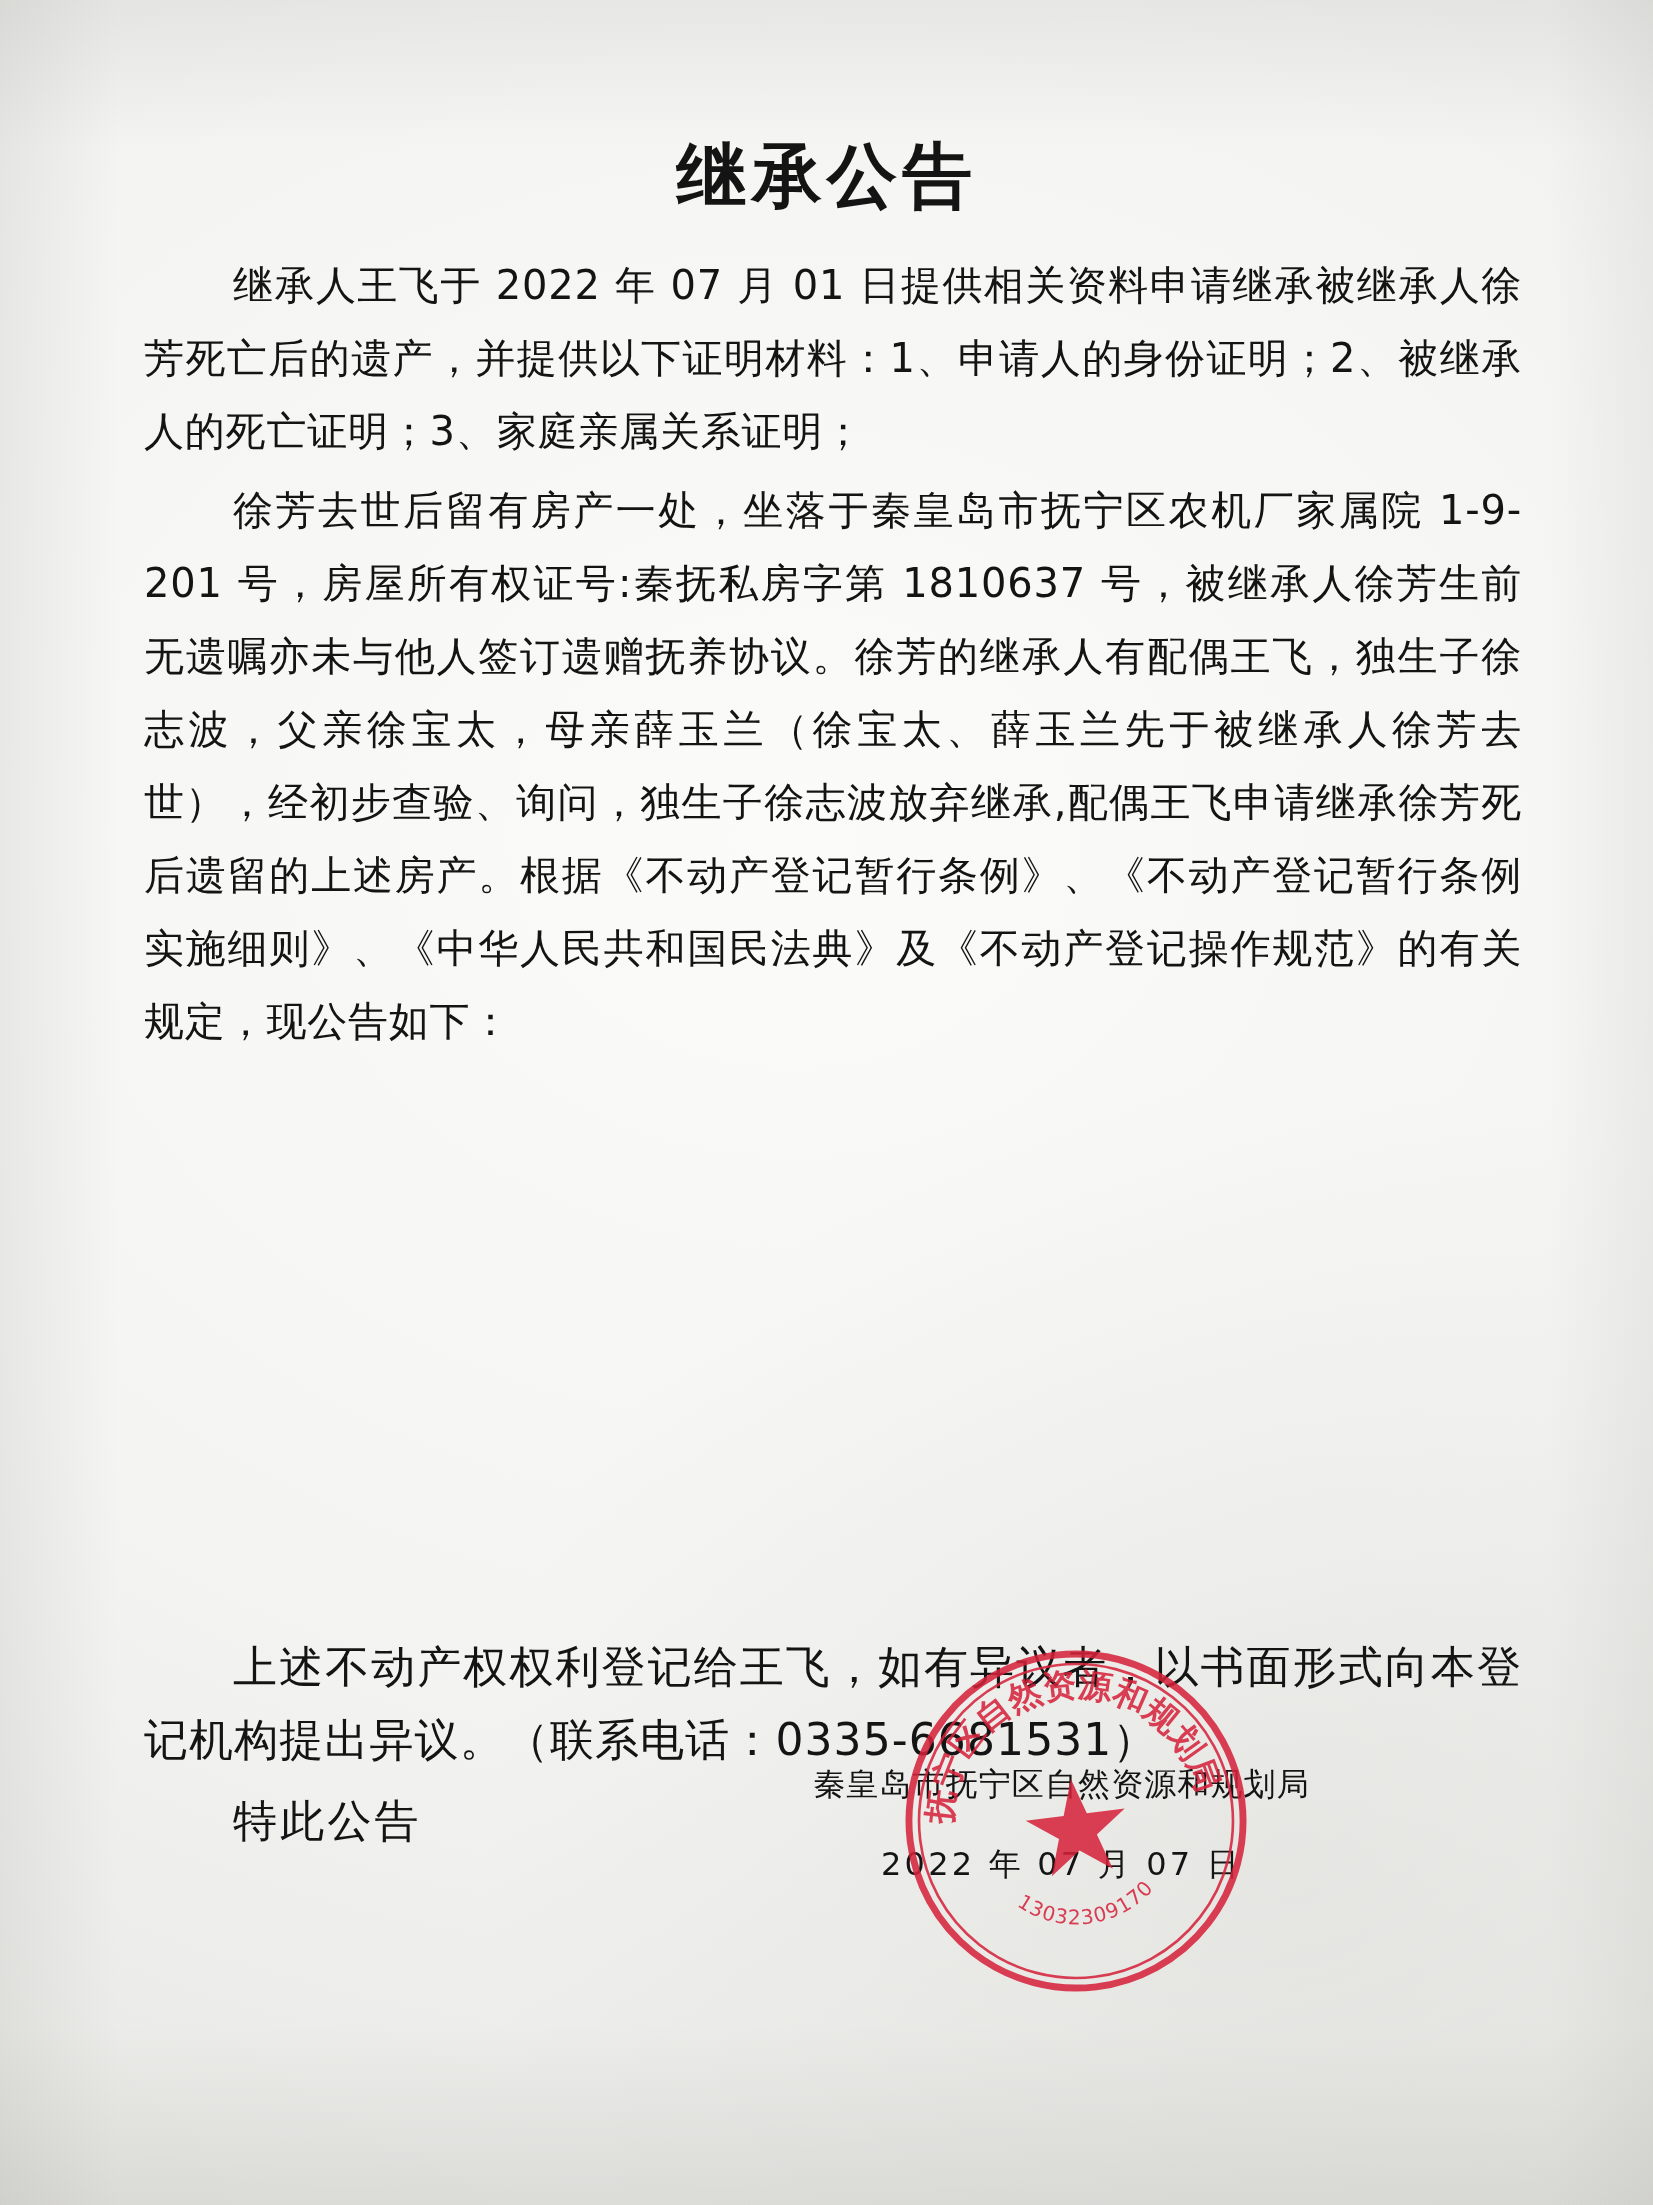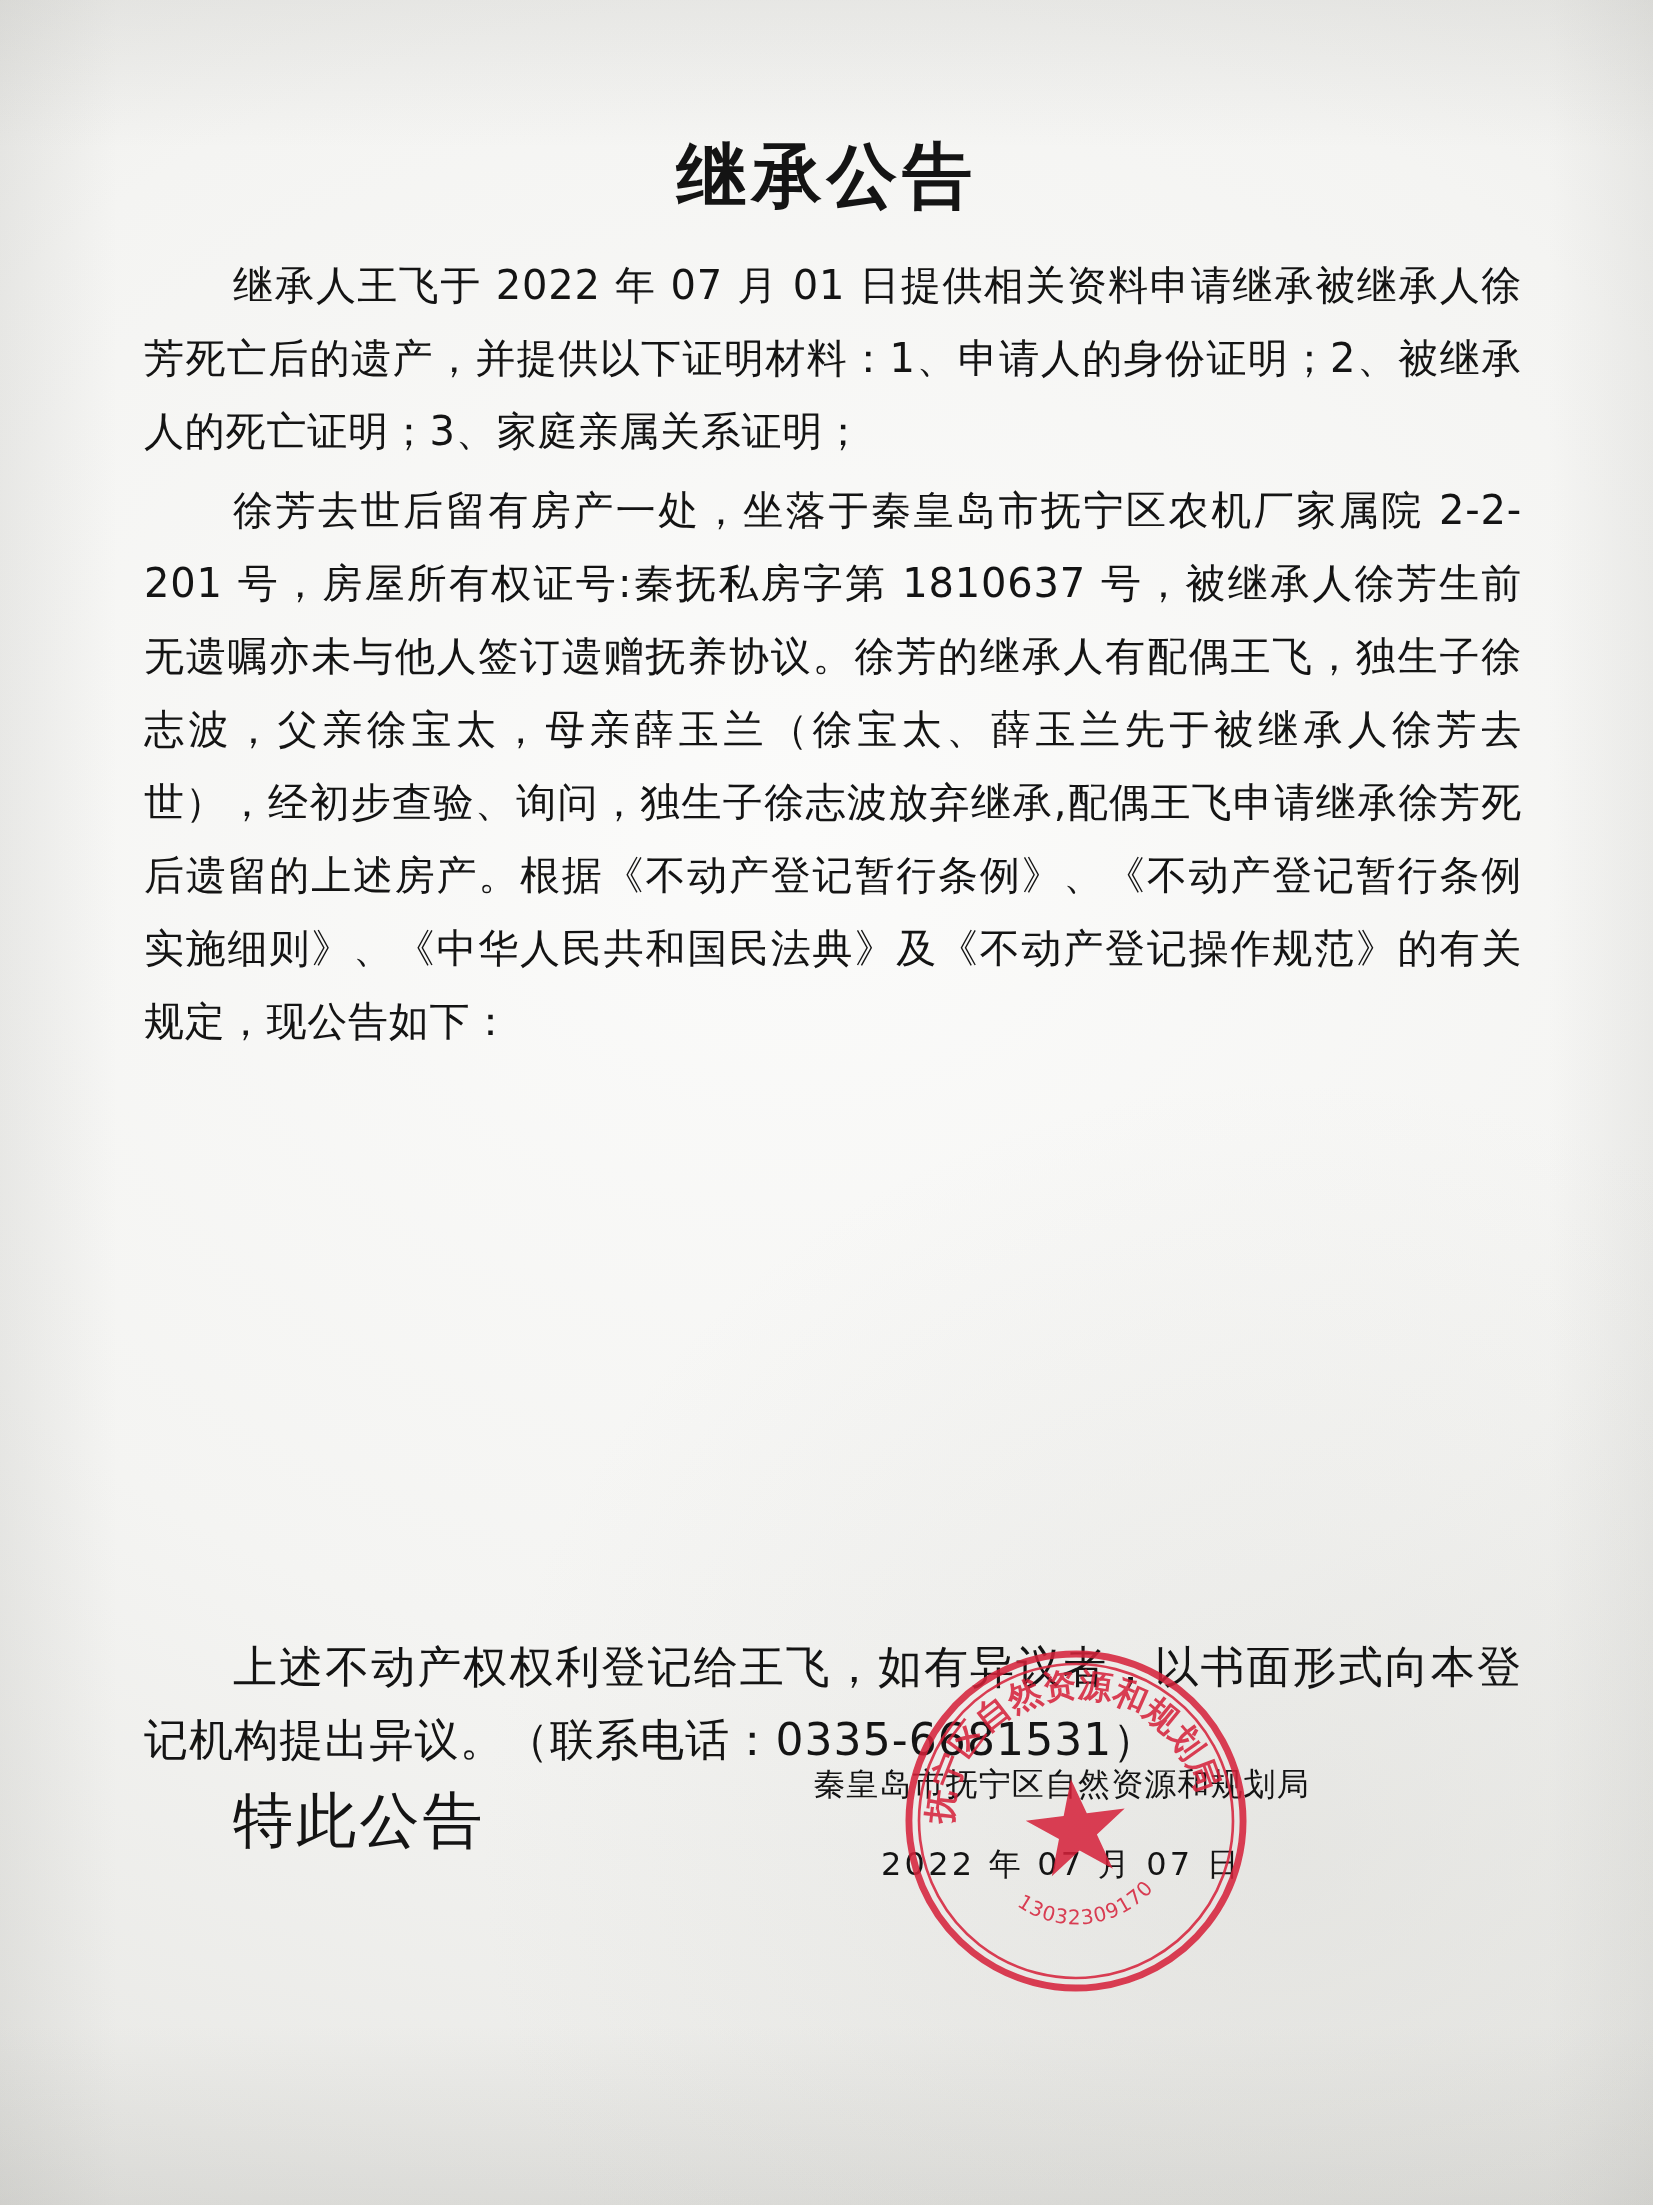--- a/index.html
+++ b/index.html
@@ -145,26 +145,26 @@
 <div class="page">
   <div class="shade"></div>
   <div class="shade2"></div>
 
   <div class="doc">
 
     <div class="title">继承公告</div>
 
     <div class="body-text">
       <p class="para">继承人王飞于 2022 年 07 月 01 日提供相关资料申请继承被继承人徐芳死亡后的遗产，并提供以下证明材料：1、申请人的身份证明；2、被继承人的死亡证明；3、家庭亲属关系证明；</p>
-      <p class="para">徐芳去世后留有房产一处，坐落于秦皇岛市抚宁区农机厂家属院 2-2-201 号，房屋所有权证号:秦抚私房字第 1810637 号，被继承人徐芳生前无遗嘱亦未与他人签订遗赠抚养协议。徐芳的继承人有配偶王飞，独生子徐志波，父亲徐宝太，母亲薛玉兰（徐宝太、薛玉兰先于被继承人徐芳去世），经初步查验、询问，独生子徐志波放弃继承,配偶王飞申请继承徐芳死后遗留的上述房产。根据《不动产登记暂行条例》、《不动产登记暂行条例实施细则》、《中华人民共和国民法典》及《不动产登记操作规范》的有关规定，现公告如下：</p>
+      <p class="para">徐芳去世后留有房产一处，坐落于秦皇岛市抚宁区农机厂家属院 1-9-201 号，房屋所有权证号:秦抚私房字第 1810637 号，被继承人徐芳生前无遗嘱亦未与他人签订遗赠抚养协议。徐芳的继承人有配偶王飞，独生子徐志波，父亲徐宝太，母亲薛玉兰（徐宝太、薛玉兰先于被继承人徐芳去世），经初步查验、询问，独生子徐志波放弃继承,配偶王飞申请继承徐芳死后遗留的上述房产。根据《不动产登记暂行条例》、《不动产登记暂行条例实施细则》、《中华人民共和国民法典》及《不动产登记操作规范》的有关规定，现公告如下：</p>
     </div>
 
     <div class="notice-last">
       <div style="position:absolute; left:0; top:0; width:1378px; font-size:44px; line-height:73px; text-align:justify; text-justify:inter-ideograph; text-indent:89px;">上述不动产权权利登记给王飞，如有异议者，以书面形式向本登记机构提出异议。（联系电话：0335-6681531）</div>
-      <div style="position:absolute; left:0; top:154px; width:477px; font-size:60px; line-height:73px; text-indent:89px; letter-spacing:3.2px;">特此公告</div>
+      <div style="position:absolute; left:0; top:154px; width:477px; font-size:44px; line-height:73px; text-indent:89px; letter-spacing:3.2px;">特此公告</div>
     </div>
 
     <div class="sign-block">
       <div class="sign-org">秦皇岛市抚宁区自然资源和规划局</div>
       <div class="sign-date">2022 年 07 月 07 日</div>
     </div>
 
     <div class="seal">
       <svg viewBox="0 0 660 660" xmlns="http://www.w3.org/2000/svg">
         <defs>

